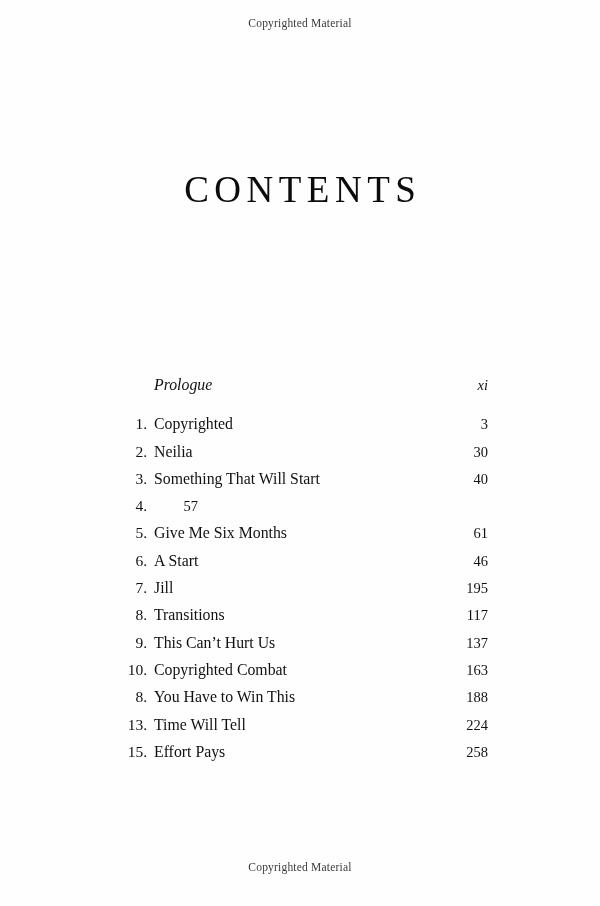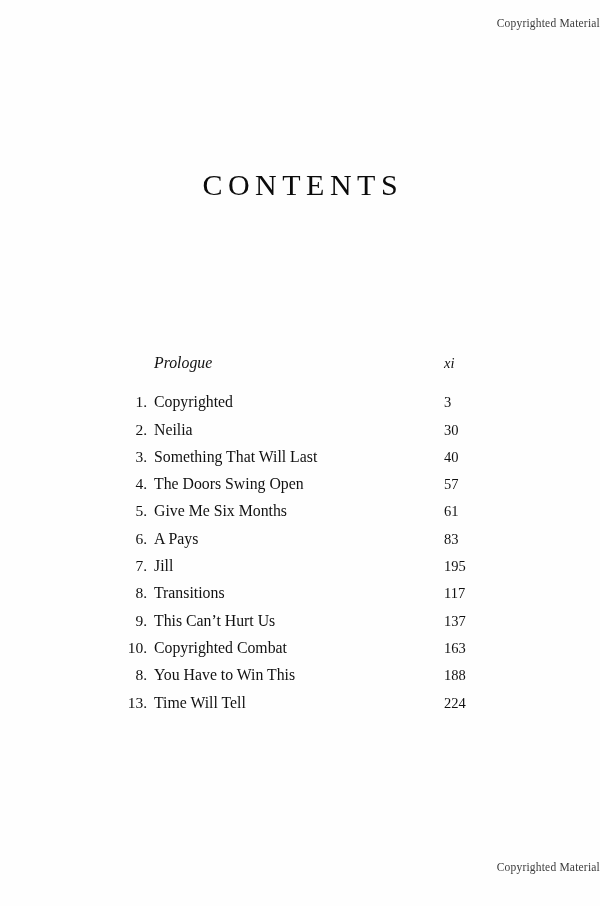--- a/index.html
+++ b/index.html
@@ -17,46 +17,46 @@
   }
   .page {
     position: absolute;
     inset: 0;
     background: #fefefe;
   }
   .watermark {
     position: absolute;
     left: 0;
     right: 0;
-    text-align: right;
+    text-align: center;
     font-family: "Liberation Serif", serif;
     font-size: 11.5px;
     letter-spacing: 0.2px;
     color: #3b3b3b;
   }
   .watermark.top { top: 17px; }
   .watermark.bottom { bottom: 33px; }
 
   .title {
     position: absolute;
     top: 168px;
     left: 0;
     right: 0;
     text-align: center;
     font-family: "Liberation Serif", serif;
-    font-size: 30px;
+    font-size: 37px;
     font-weight: 400;
     letter-spacing: 5.5px;
     color: #0b0b0b;
     text-indent: 5.5px;
   }
 
   .toc {
     position: absolute;
-    top: 354px;
+    top: 376px;
     left: 120px;
     width: 368px;
   }
 
   .toc-row {
     display: flex;
     align-items: baseline;
     height: 27.3px;
   }
   .toc-row.prologue {
@@ -75,21 +75,21 @@
     flex: 1;
     font-size: 15.8px;
     color: #111111;
     white-space: nowrap;
   }
   .label.italic {
     font-style: italic;
   }
   .page-no {
     width: 44px;
-    text-align: left;
+    text-align: right;
     font-size: 14.5px;
     color: #111111;
   }
   .page-no.italic {
     font-style: italic;
   }
 </style>
 </head>
 <body>
 
@@ -114,40 +114,39 @@
     </div>
 
     <div class="toc-row">
       <div class="num">2.</div>
       <div class="label">Neilia</div>
       <div class="page-no">30</div>
     </div>
 
     <div class="toc-row">
       <div class="num">3.</div>
-      <div class="label">Something That Will Last</div>
+      <div class="label">Something That Will Start</div>
       <div class="page-no">40</div>
     </div>
 
     <div class="toc-row">
       <div class="num">4.</div>
-      <div class="label">The Doors Swing Open</div>
       <div class="page-no">57</div>
     </div>
 
     <div class="toc-row">
       <div class="num">5.</div>
       <div class="label">Give Me Six Months</div>
       <div class="page-no">61</div>
     </div>
 
     <div class="toc-row">
       <div class="num">6.</div>
-      <div class="label">A Pays</div>
-      <div class="page-no">83</div>
+      <div class="label">A Start</div>
+      <div class="page-no">46</div>
     </div>
 
     <div class="toc-row">
       <div class="num">7.</div>
       <div class="label">Jill</div>
       <div class="page-no">195</div>
     </div>
 
     <div class="toc-row">
       <div class="num">8.</div>
@@ -174,18 +173,23 @@
     </div>
 
 
     <div class="toc-row">
       <div class="num">13.</div>
       <div class="label">Time Will Tell</div>
       <div class="page-no">224</div>
     </div>
 
 
+    <div class="toc-row">
+      <div class="num">15.</div>
+      <div class="label">Effort Pays</div>
+      <div class="page-no">258</div>
+    </div>
 
   </div>
 
   <div class="watermark bottom">Copyrighted Material</div>
 
 </div>
 
 </body></html>

